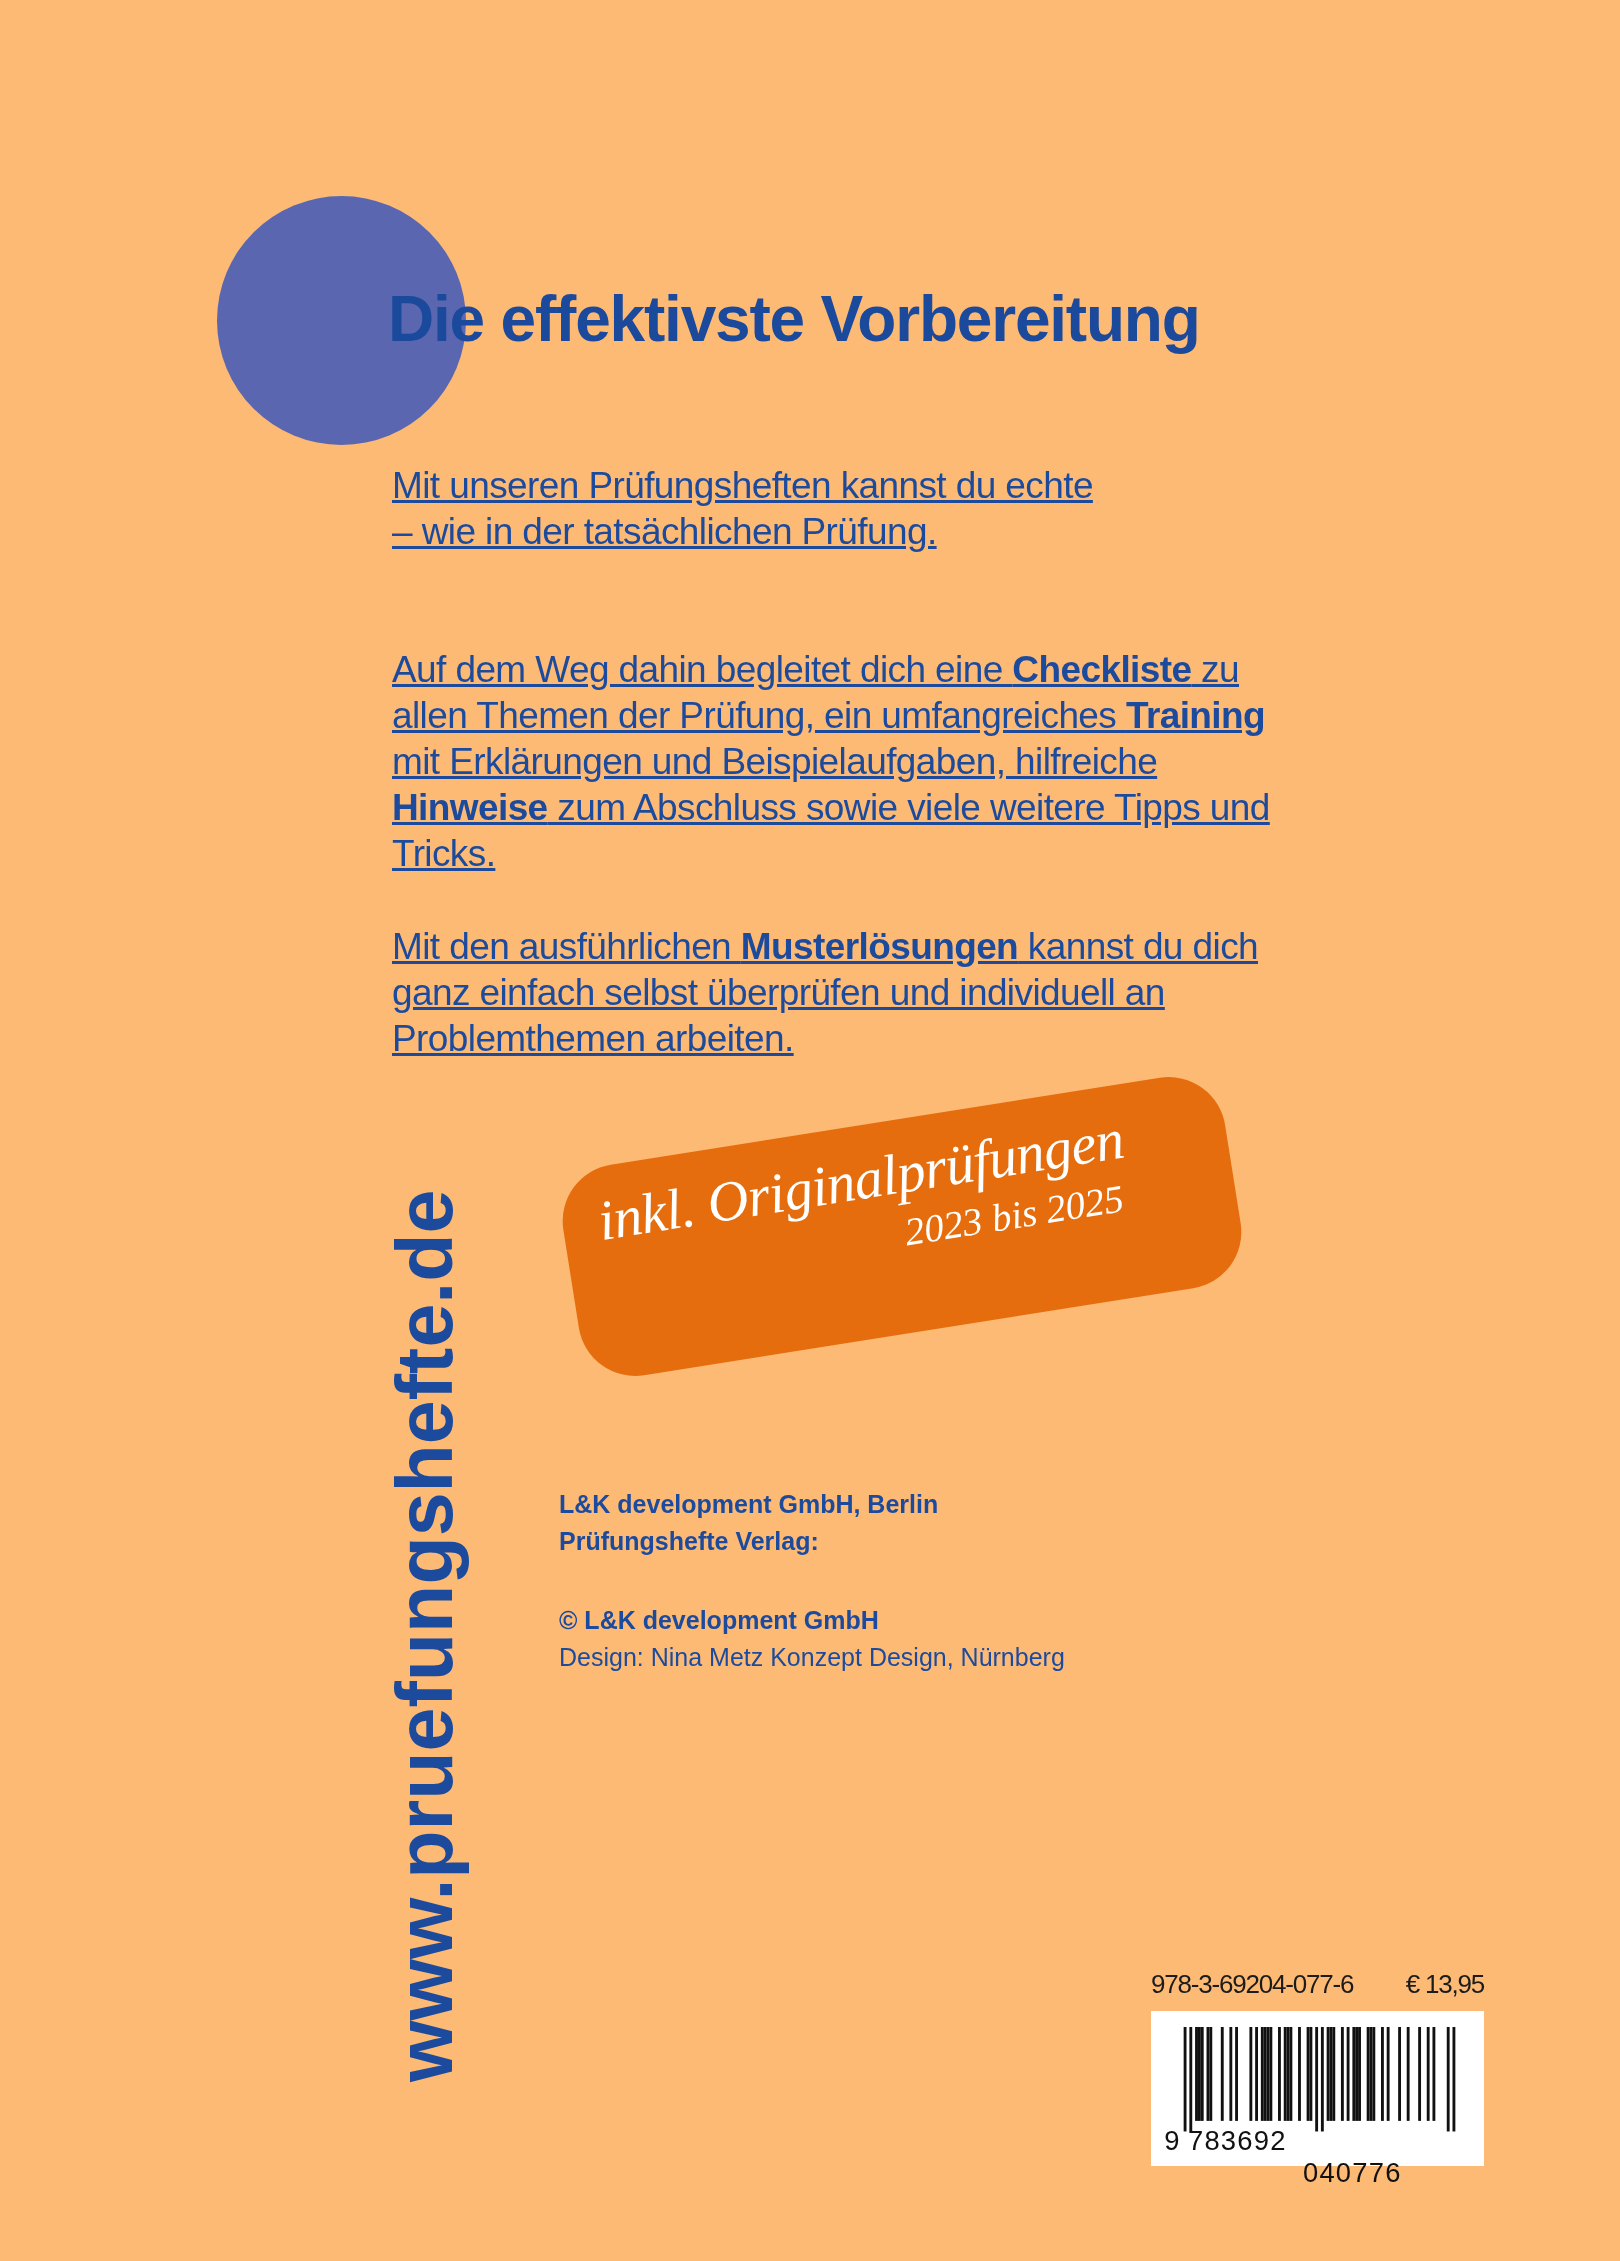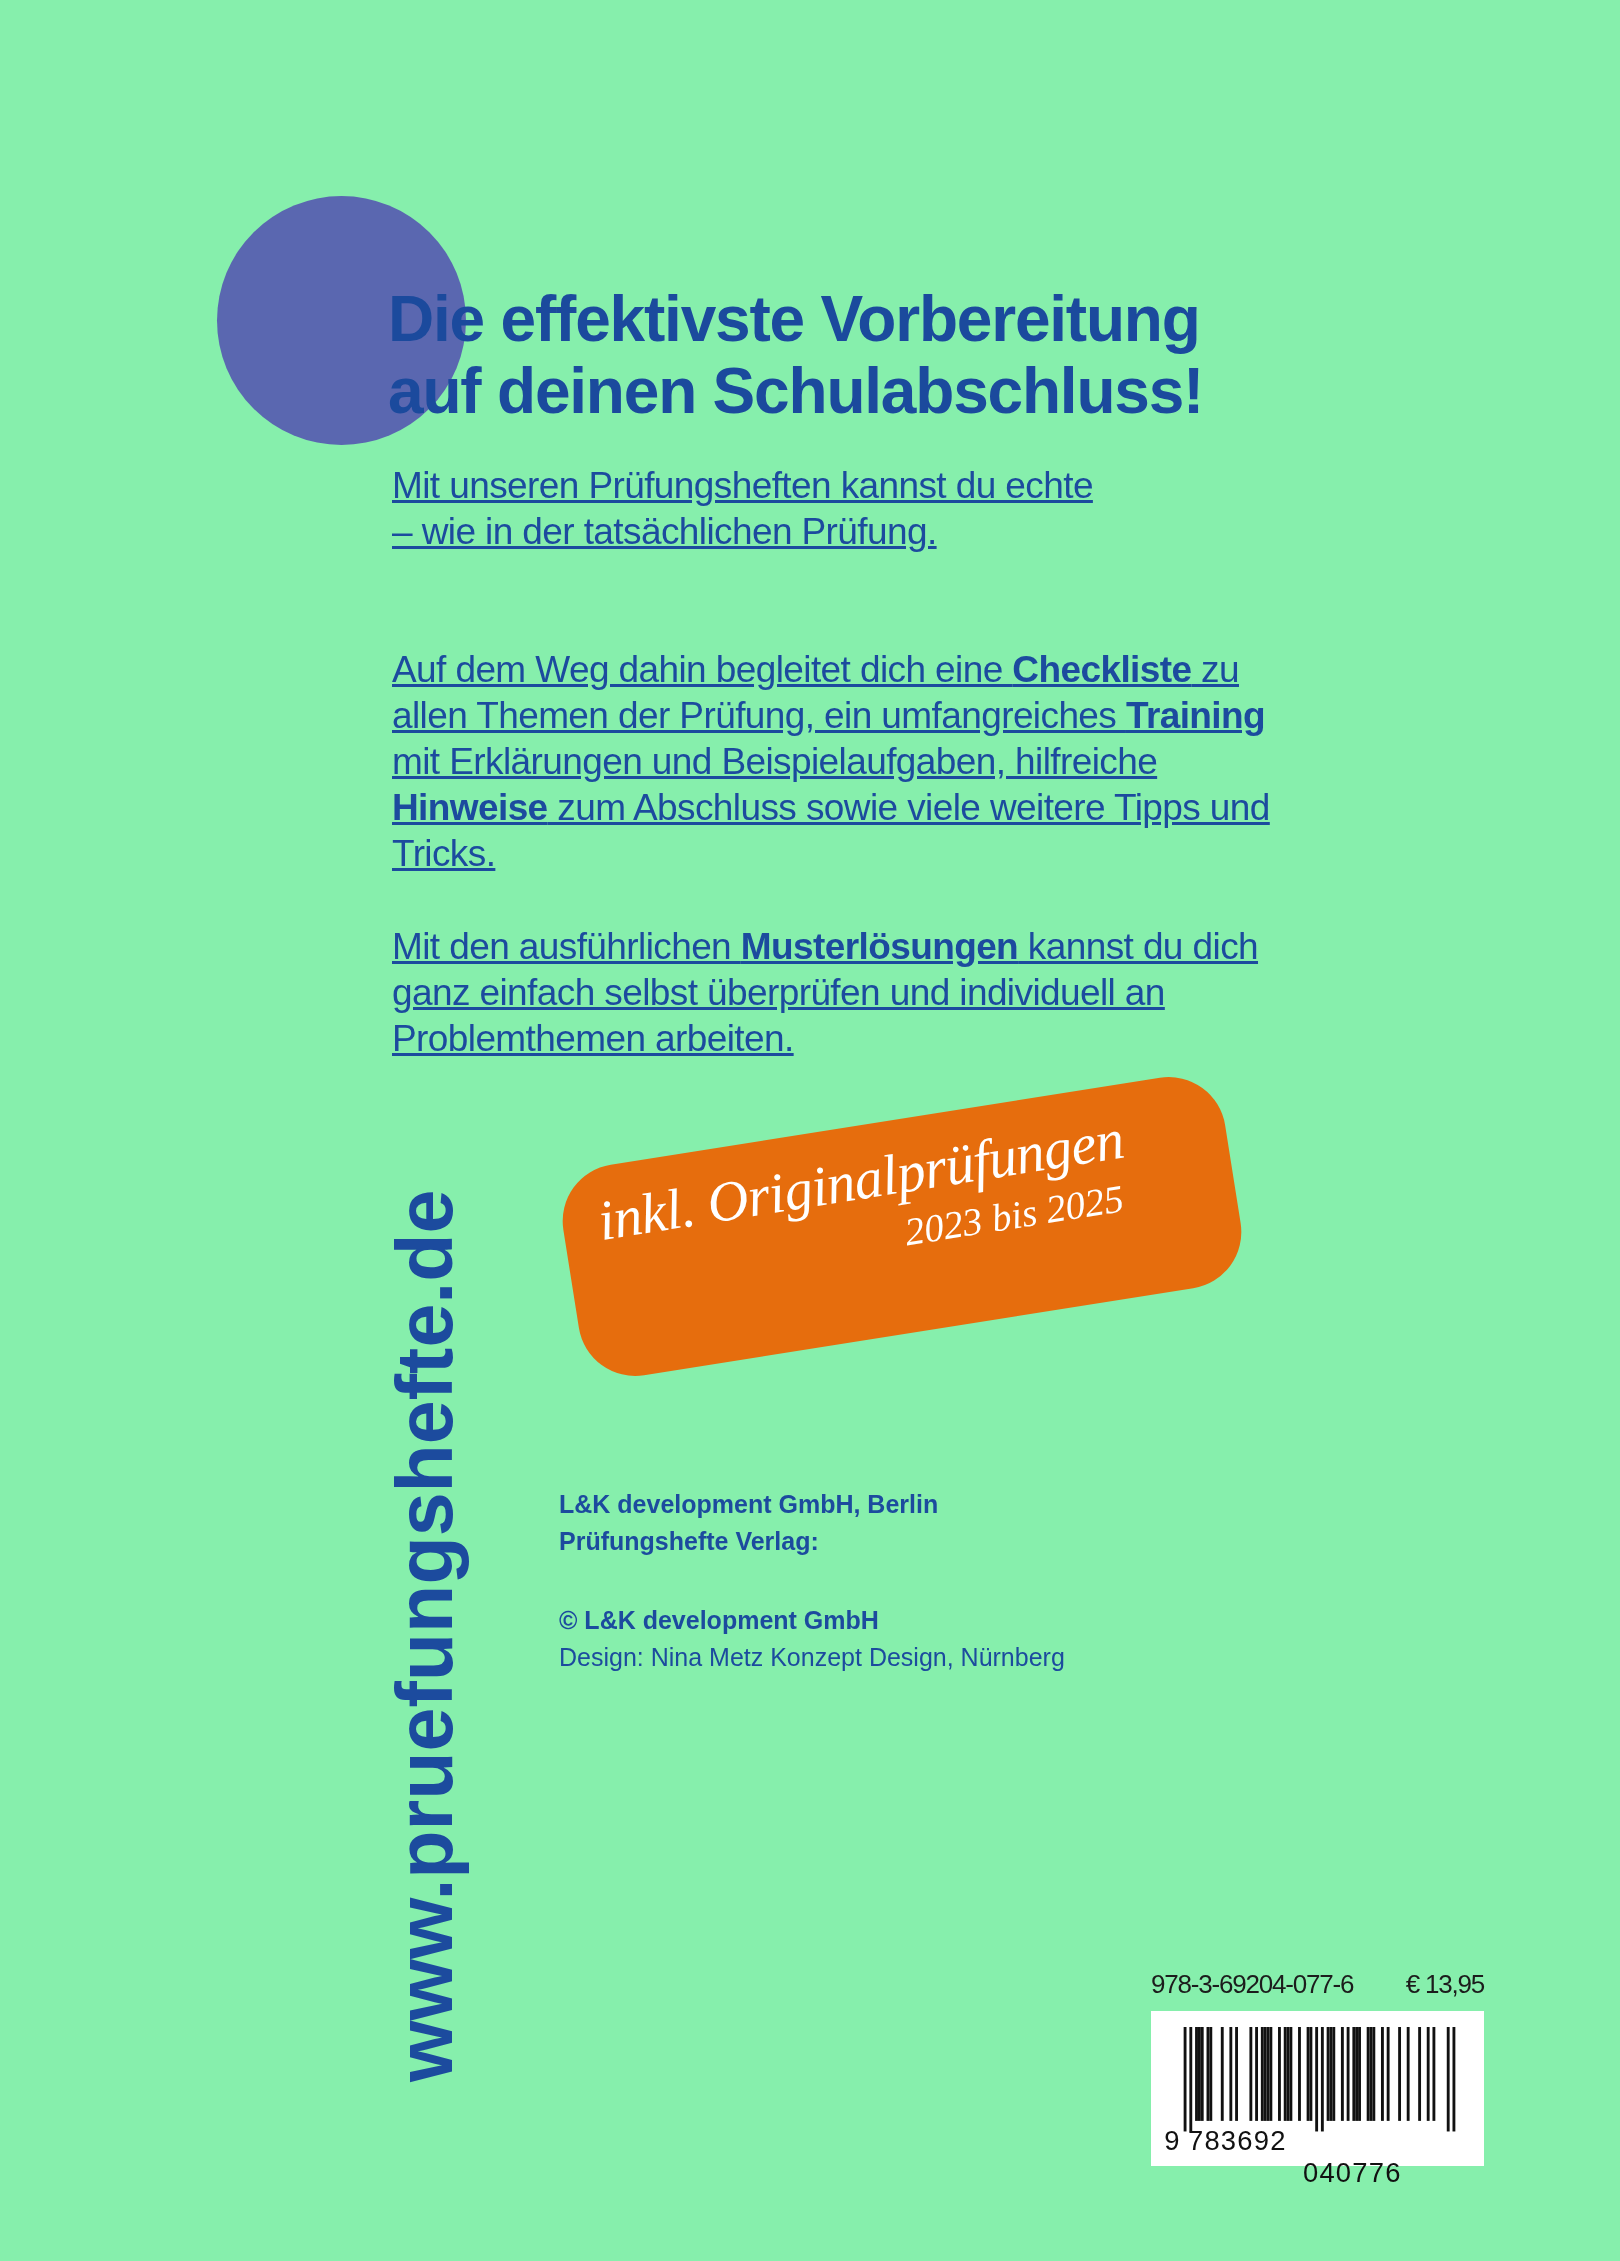--- a/index.html
+++ b/index.html
@@ -1,19 +1,19 @@
 <!DOCTYPE html>
 <html style="font-size:10px"><head>
 <meta charset="utf-8">
 <style>
   html,body{margin:0;padding:0;background:#9aa7a2;}
   .page{
     position:relative;
     width:1620px;height:2261px;
-    background:#86efac;
+    background:#fdba74;
     overflow:hidden;
     font-family:"Liberation Sans",sans-serif;
   }
   .circle{
     position:absolute;left:217px;top:196px;
     width:249px;height:249px;border-radius:50%;
     background:#5a67b0;
   }
   .headline{
     position:absolute;left:388px;top:283px;margin:0;
@@ -76,21 +76,20 @@
 </style>
 </head>
 <body>
 
 <div class="page">
 
   <div class="circle"></div>
 
   <h1 class="headline">
     <span>Die effektivste Vorbereitung</span>
-    <span>auf deinen Schulabschluss!</span>
   </h1>
 
   <div class="para p1">
     <div class="ln"><span>Mit unseren Prüfungsheften kannst du echte</span></div>
     <div class="ln"><span>– wie in der tatsächlichen Prüfung.</span></div>
   </div>
 
   <div class="para p3">
     <div class="ln"><span>Mit den ausführlichen </span><b>Musterlösungen</b><span> kannst du dich</span></div>
     <div class="ln"><span>ganz einfach selbst überprüfen und individuell an</span></div>

